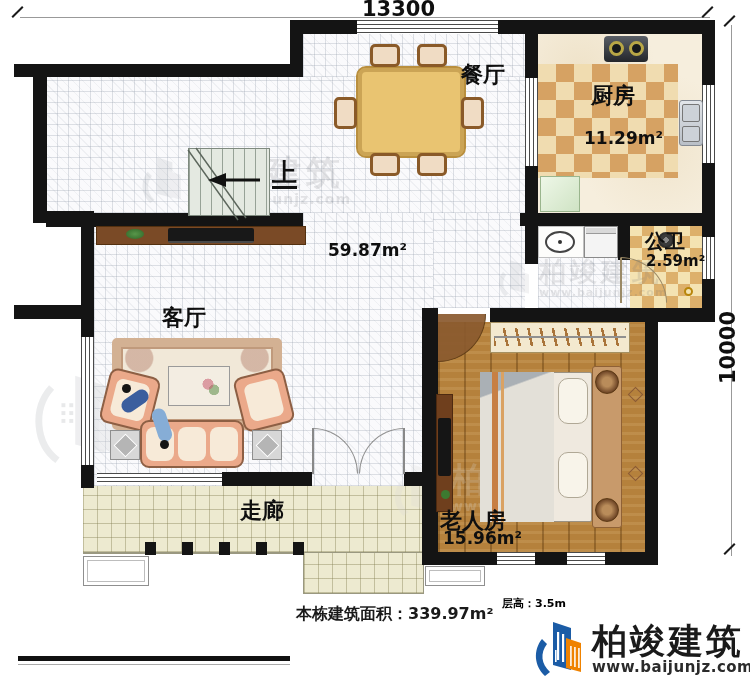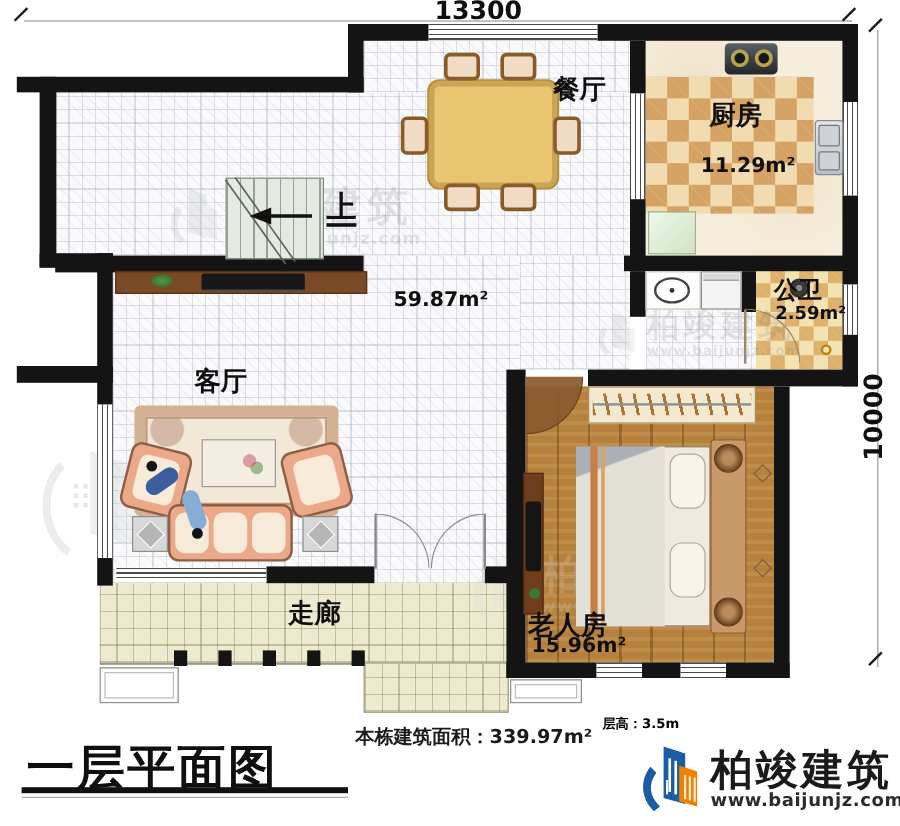--- a/index.html
+++ b/index.html
@@ -244,21 +244,20 @@
   <div class="lbl" style="left:591px;top:81px;font-size:22px;">厨房</div>
   <div class="lbl" style="left:584px;top:128px;font-size:17px;">11.29m²</div>
   <div class="lbl" style="left:645px;top:228px;font-size:20px;">公卫</div>
   <div class="lbl" style="left:646px;top:252px;font-size:15px;">2.59m²</div>
   <div class="lbl" style="left:328px;top:240px;font-size:17px;">59.87m²</div>
   <div class="lbl" style="left:162px;top:303px;font-size:22px;">客厅</div>
   <div class="lbl" style="left:440px;top:506px;font-size:22px;">老人房</div>
   <div class="lbl" style="left:443px;top:528px;font-size:17px;">15.96m²</div>
   <div class="lbl" style="left:240px;top:496px;font-size:22px;">走廊</div>
 
-  <div class="lbl" style="left:22px;top:612px;font-size:40px;letter-spacing:2px;">一层平面图</div>
   <div class="ab" style="left:18px;top:656px;width:272px;height:5px;background:#111;"></div>
   <div class="ab" style="left:18px;top:664px;width:272px;height:1px;background:#aaa;"></div>
 
   <div class="ab" style="left:296px;top:602px;font-size:16px;font-weight:bold;color:#1a1a1a;line-height:24px;white-space:nowrap;">
     <div><span>本栋建筑面积：</span><span>339.97m²</span></div>
   </div>
   <div class="ab" style="left:502px;top:596px;font-size:11px;font-weight:bold;color:#000000;white-space:nowrap;">
     <span>层高：</span><span>3.5m</span>
   </div>
 

